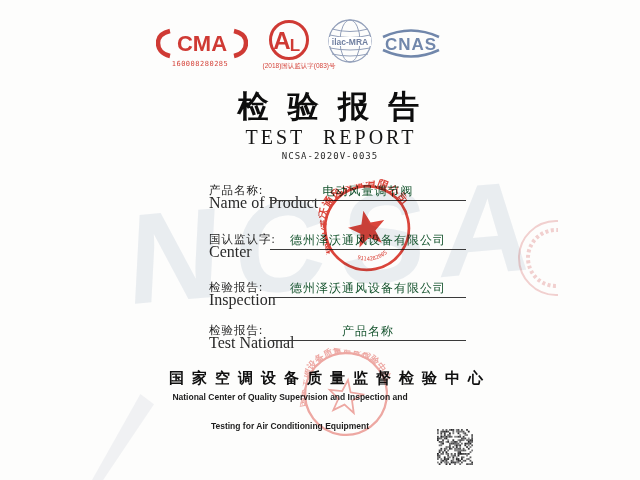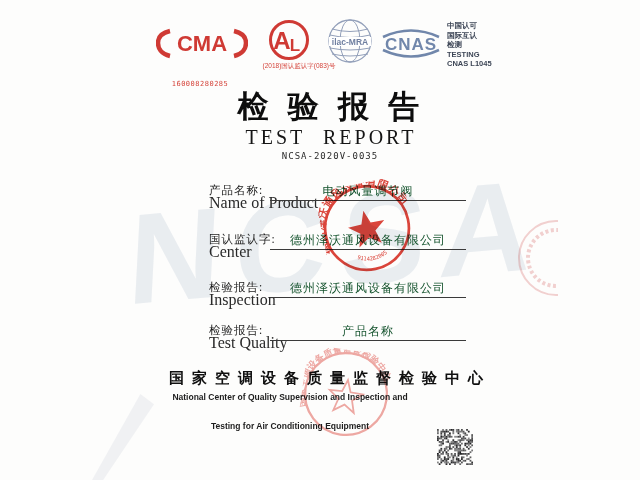--- a/index.html
+++ b/index.html
@@ -18,21 +18,21 @@
     background:#e9ebee;opacity:.65;
     clip-path:polygon(0 100%, 78% 0, 100% 12%, 18% 100%);
   }
 
   
   .logo{position:absolute;z-index:2;}
   .logo-caption{
     position:absolute;z-index:2;color:#d5453c;text-align:center;
     font-family:"DejaVu Sans Mono", monospace;
   }
-  #cma-number{left:152px;top:60px;width:96px;font-size:7px;letter-spacing:.5px;margin-top:20px;}
+  #cma-number{left:152px;top:60px;width:96px;font-size:7px;letter-spacing:.5px;}
   #al-caption{left:240px;top:62px;width:118px;font-size:6.5px;font-family:"Liberation Sans",sans-serif;}
   .cnas-block{
     position:absolute;left:447px;top:21px;z-index:2;width:70px;
     font-family:"Liberation Sans", sans-serif;color:#3d4656;
     font-size:7.5px;line-height:9.5px;font-weight:bold;
   }
 
   
   .title-zh{
     position:absolute;left:0;top:86px;width:676px;z-index:2;text-align:center;
@@ -116,27 +116,20 @@
     <rect x="3" y="19" width="42" height="9" fill="#ffffff"></rect>
     <text x="24" y="26.5" text-anchor="middle" font-family="Liberation Sans, sans-serif" font-size="8.5" font-weight="bold" fill="#6f7fa0">ilac-MRA</text>
   </svg>
 
   <svg class="logo" style="left:380px;top:27px;" width="62" height="33" viewBox="0 0 62 33">
     <path d="M3,10 Q31,-3 59,10" fill="none" stroke="#7187ab" stroke-width="2.5"></path>
     <path d="M3,23 Q31,36 59,23" fill="none" stroke="#7187ab" stroke-width="2.5"></path>
     <text x="31" y="23" text-anchor="middle" font-family="Liberation Sans, sans-serif" font-size="17" font-weight="bold" letter-spacing="1" fill="#7187ab">CNAS</text>
   </svg>
 
-  <div class="cnas-block">
-    <div>中国认可</div>
-    <div>国际互认</div>
-    <div>检测</div>
-    <div>TESTING</div>
-    <div>CNAS L1045</div>
-  </div>
 
   <div class="title-zh">检验报告</div>
   <div class="title-en">TEST REPORT</div>
   <div class="report-no">NCSA-2020V-0035</div>
 
   <div class="field" id="field-0">
     <div class="f-label">
       <div class="zh">产品名称:</div>
       <div class="en">Name of Product</div>
     </div>
@@ -152,21 +145,21 @@
   <div class="field" id="field-2">
     <div class="f-label">
       <div class="zh">检验报告:</div>
       <div class="en">Inspection</div>
     </div>
     <div class="f-value">德州泽沃通风设备有限公司</div>
   </div>
   <div class="field" id="field-3">
     <div class="f-label">
       <div class="zh">检验报告:</div>
-      <div class="en">Test Quality</div>
+      <div class="en">Test National</div>
     </div>
     <div class="f-value">产品名称</div>
   </div>
 
   <div class="footer-zh">国家空调设备质量监督检验中心</div>
   <div class="footer-en" id="footer-en-1">National Center of Quality Supervision and Inspection and</div>
   <div class="footer-en" id="footer-en-2">Testing for Air Conditioning Equipment</div>
 
   <svg class="stamp" id="company-seal" width="90" height="90" viewBox="0 0 100 100">
     <defs>

